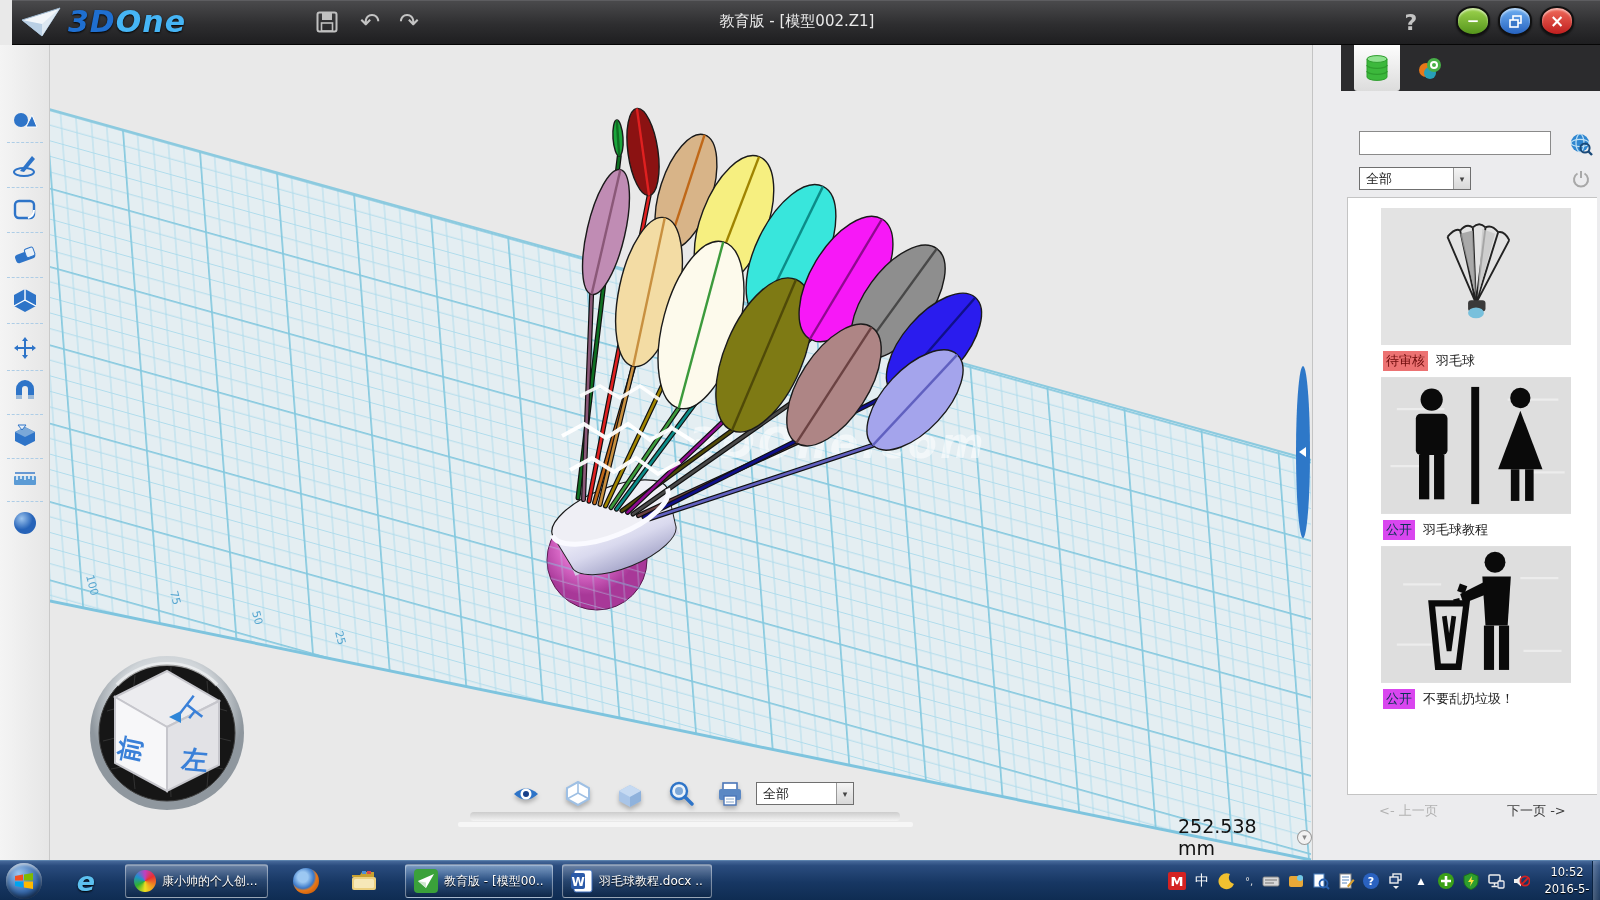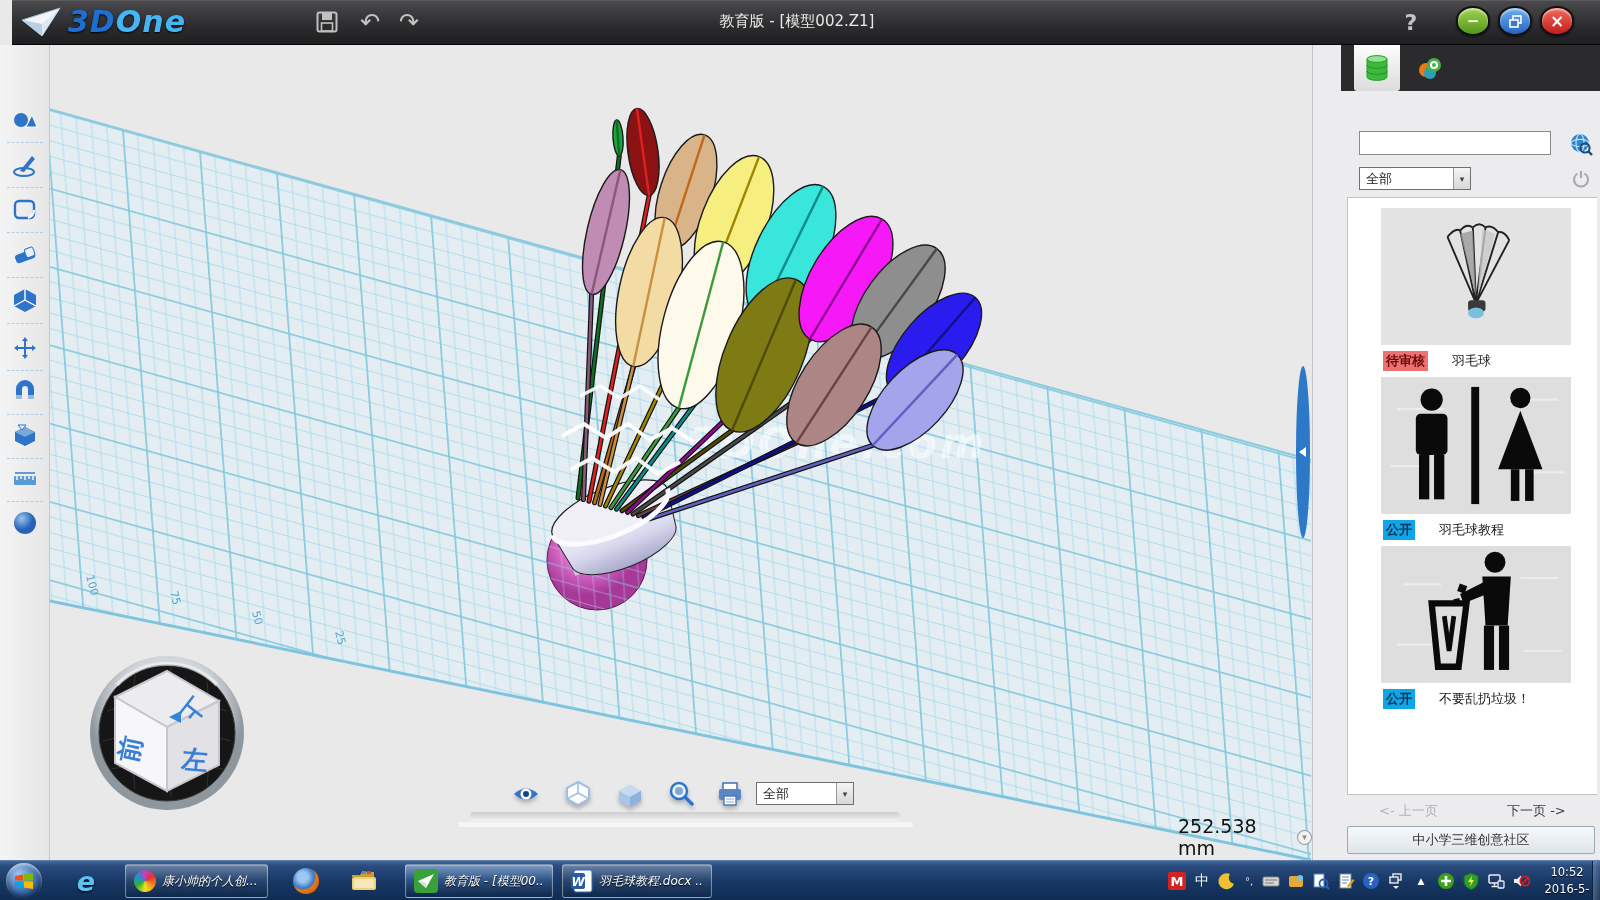--- a/index.html
+++ b/index.html
@@ -71,23 +71,23 @@
     border:1px solid #8a8a8a; background:#fff; font-size:13px; padding:0 4px; }
   .globe { position:absolute; left:222px; top:1px; width:24px; height:24px; cursor:pointer; }
   .filter-row { position:absolute; left:0; top:122px; width:250px; height:24px; }
   .combo-panel { left:12px; top:0; width:112px; }
   .power { position:absolute; left:224px; top:2px; width:20px; height:20px; cursor:pointer; }
   .list { position:absolute; left:0; top:152px; width:250px; height:598px;
     background:#fff; border:1px solid #c4c4c4; border-right:none; }
   .thumb { position:absolute; left:34px; width:190px; height:137px; background:#e3e3e3; cursor:pointer; }
   .item-label { position:absolute; left:36px; height:19px; display:flex; align-items:center;
     font-size:13px; color:#222; }
-  .badge { padding:1px 3px; margin-right:24px; font-size:13px;font-weight:bold; }
+  .badge { padding:1px 3px; margin-right:8px; font-size:13px; }
   .badge-pending { background:#ec7272; color:#6e0c0c; }
-  .badge-public { background:#0ea5e9; color:#0b3354; }
+  .badge-public { background:#d946ef; color:#0b3354; }
   .pagination { position:absolute; left:0; top:757px; width:250px; font-size:13px; }
   .pg-prev { position:absolute; left:32px; color:#b2b2b2; cursor:pointer; }
   .pg-next { position:absolute; left:160px; color:#3c3c3c; cursor:pointer; }
   .footer-btn { position:absolute; left:0; top:781px; width:248px; height:28px;
     background:linear-gradient(#f7f9fa,#dde4e9); border:1px solid #97aab8; border-radius:2px;
     display:flex; align-items:center; justify-content:center; font-size:13px; color:#333; cursor:pointer; }
 
   
   .taskbar { position:absolute; left:0; top:860px; width:1600px; height:40px;
     background:linear-gradient(#47699a 0%,#2a4c7e 12%,#173763 55%,#0f2c52 100%);
@@ -95,21 +95,21 @@
   .orb { position:absolute; left:6px; top:2px; width:36px; height:36px; border-radius:50%;
     background:radial-gradient(circle at 35% 30%, #9cc4ee, #3a6db0 55%, #12305c 90%);
     box-shadow:inset 0 -3px 6px rgba(0,0,0,.5), inset 0 2px 3px rgba(255,255,255,.7);
     display:flex; align-items:center; justify-content:center; cursor:pointer; }
   .task-icon { position:absolute; top:4px; width:36px; height:32px; display:flex;
     align-items:center; justify-content:center; border-radius:3px; cursor:pointer; }
   .task-btn { position:absolute; top:3px; height:34px; border-radius:3px;
     border:1px solid rgba(255,255,255,.4);
     background:linear-gradient(rgba(255,255,255,.30),rgba(255,255,255,.08) 45%,rgba(0,0,0,.12));
     display:flex; align-items:center; padding:0 8px; gap:6px;
-    color:#fff; font-size:12px; cursor:pointer; box-shadow:inset 0 1px 1px rgba(255,255,255,.3);font-style:italic; }
+    color:#fff; font-size:12px; cursor:pointer; box-shadow:inset 0 1px 1px rgba(255,255,255,.3); }
   .task-btn.active { background:linear-gradient(rgba(190,220,250,.55),rgba(120,170,230,.25) 45%,rgba(0,0,0,.15)); }
   .task-btn .lbl { white-space:nowrap; overflow:hidden; text-shadow:0 1px 1px #000; }
   .tray { position:absolute; left:1168px; top:0; height:40px; display:flex;
     align-items:center; gap:7px; }
   .tray-ic { width:18px; height:18px; display:flex; align-items:center; justify-content:center;
     color:#fff; font-size:13px; cursor:pointer; }
   .clock { position:absolute; left:1538px; top:3px; width:58px; text-align:center;
     color:#fff; font-size:11.5px; line-height:17px; cursor:default; text-shadow:0 1px 1px #000; }
   .show-desktop { position:absolute; left:1592px; top:0; width:8px; height:40px;
     background:linear-gradient(to right,rgba(255,255,255,.25),rgba(255,255,255,.08));
@@ -508,21 +508,20 @@
     </div>
     <div class="item-label" style="top:644px">
       <span class="badge badge-public">公开</span>
       <span>不要乱扔垃圾！</span>
     </div>
 
     <div class="pagination">
       <span class="pg-prev">&lt;- 上一页</span>
       <span class="pg-next">下一页 -&gt;</span>
     </div>
-    <div class="footer-btn">中小学三维创意社区</div>
   </div>
 </div>
 
 <div class="taskbar">
   <div class="orb">
     <svg width="18" height="16" viewBox="0 0 18 16">
       <path d="M0,3 L8,1.6 L8,7.5 L0,7.5 Z" fill="#F25022"></path>
       <path d="M9,1.4 L18,0 L18,7.5 L9,7.5 Z" fill="#7FBA00"></path>
       <path d="M0,8.5 L8,8.5 L8,14.4 L0,13 Z" fill="#00A4EF"></path>
       <path d="M9,8.5 L18,8.5 L18,16 L9,14.6 Z" fill="#FFB900"></path>

